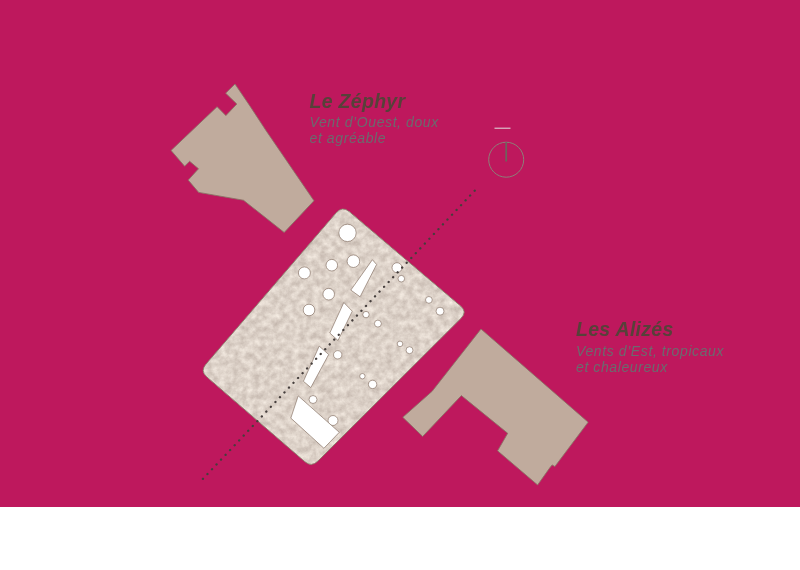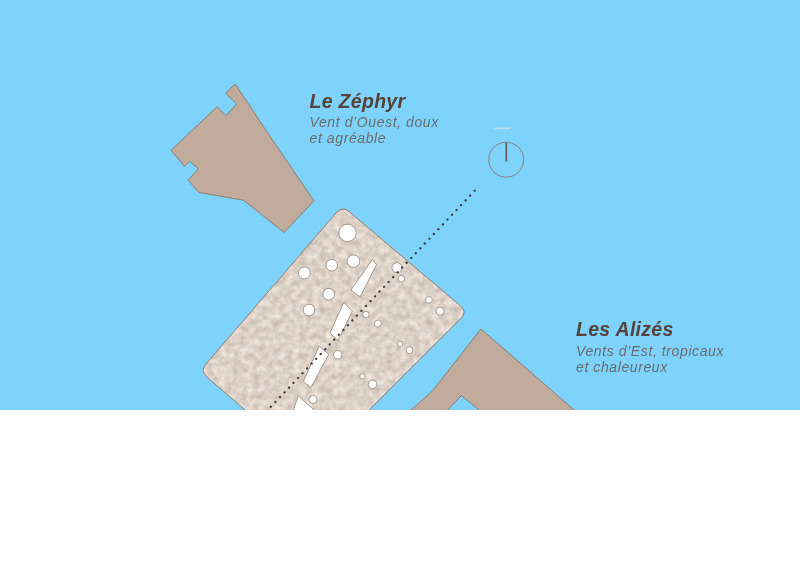--- a/index.html
+++ b/index.html
@@ -1,16 +1,16 @@
 <!DOCTYPE html>
 <html><head>
 <meta charset="utf-8">
 <style>
   html,body{margin:0;padding:0;background:#ffffff;}
-  #page{position:relative;width:800px;height:410px;background:#7dd3fc;overflow:hidden;}
+  #page{position:relative;width:800px;height:507px;background:#be185d;overflow:hidden;}
   svg{position:absolute;top:0;left:0;}
 </style>
 </head>
 <body>
 <div id="page">
 <svg width="800" height="570" viewBox="0 0 800 570">
   <defs>
     <filter id="noise" x="0" y="0" width="100%" height="100%" color-interpolation-filters="sRGB">
       <feTurbulence type="fractalNoise" baseFrequency="0.15" numOctaves="4" seed="11" result="n"></feTurbulence>
       <feColorMatrix in="n" type="matrix" values="0.24 0 0 0 0.745  0.26 0 0 0 0.692  0.26 0 0 0 0.655  0 0 0 0 1"></feColorMatrix>

